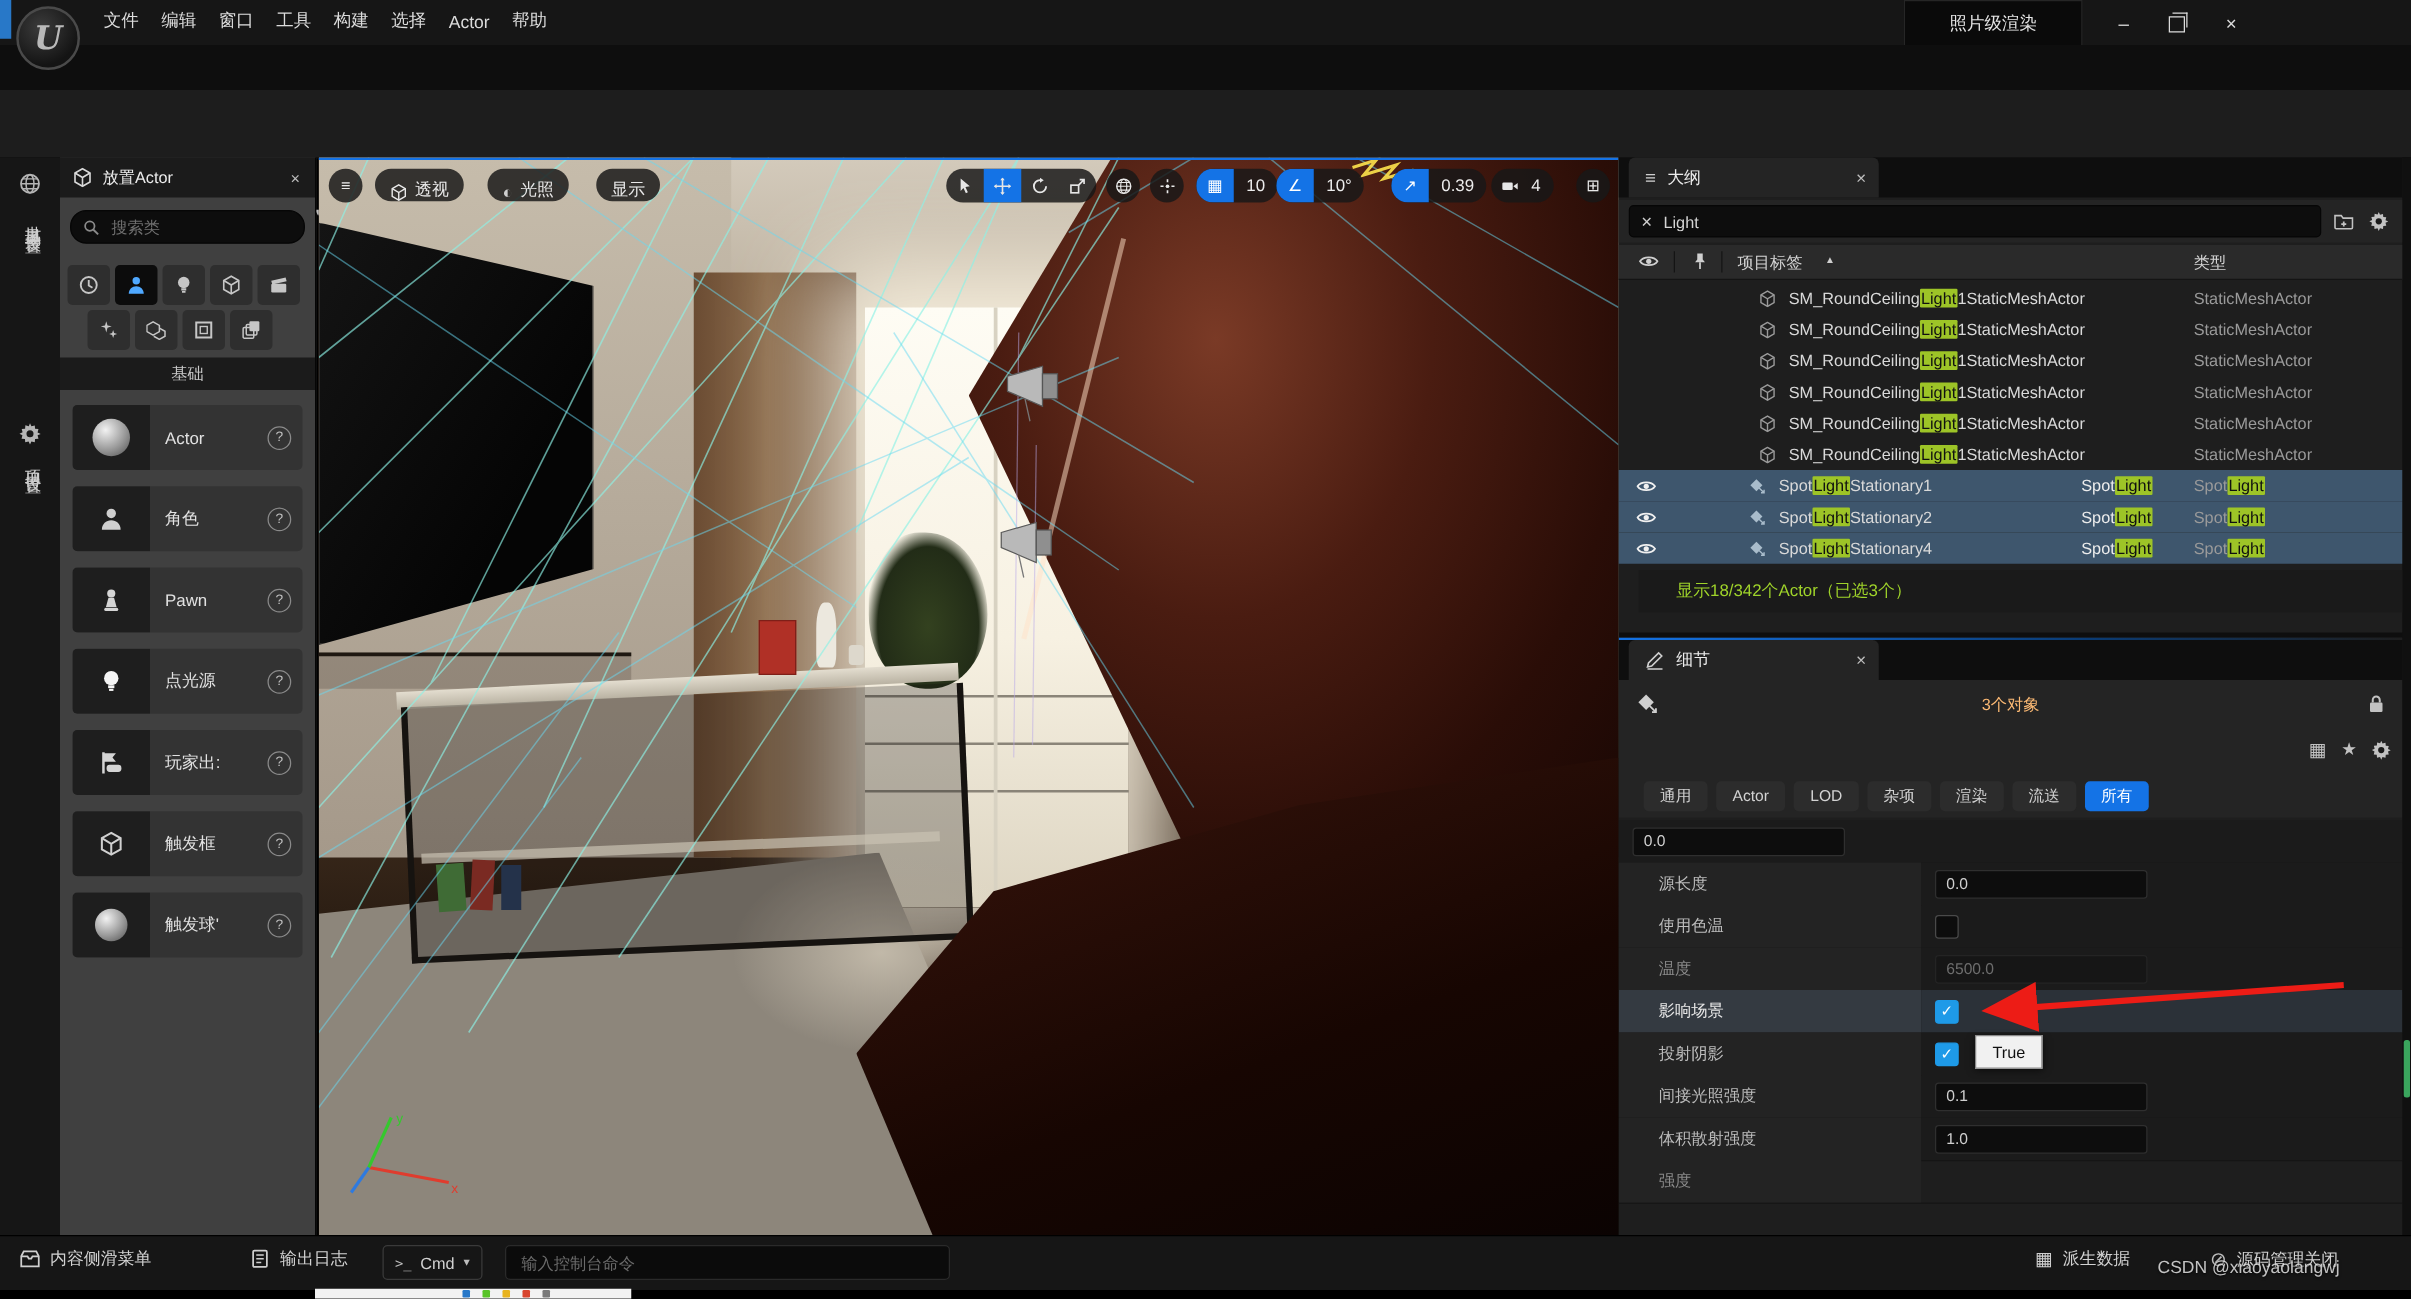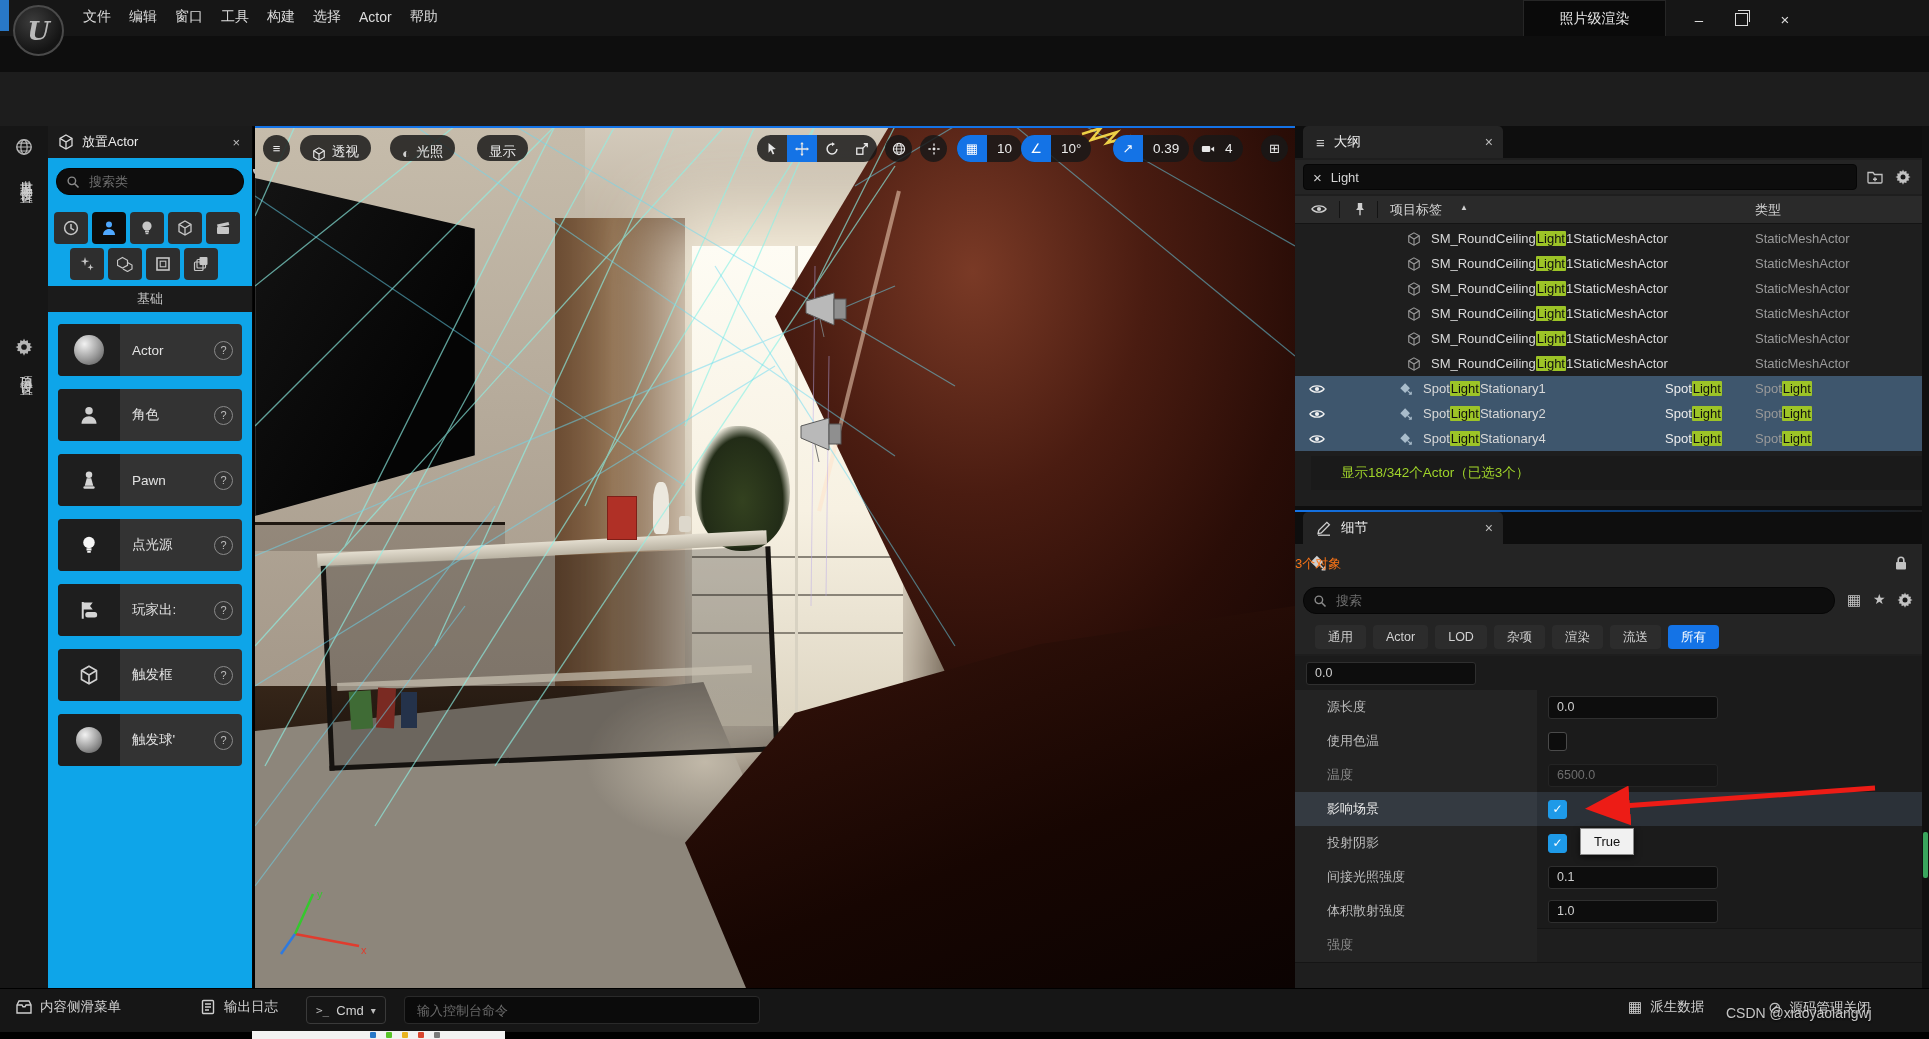--- a/index.html
+++ b/index.html
@@ -32,21 +32,21 @@
   .tb-btn{height:36px;border-radius:4px;display:flex;align-items:center;gap:7px;padding:0 9px;color:#d8d8d8}
   .tb-raised{background:#2d2d2d;border:1px solid #3a3a3a}
   .tb-sep{top:82px;width:1px;height:32px;background:#3a3a3a}
   .chev{font-size:10px;color:#bdbdbd}
 
   
   #rail{left:0;top:126px;width:48px;height:862px;background:#161616;border-right:1px solid #060606}
   .rail-txt{writing-mode:vertical-rl;text-orientation:upright;color:#cfcfcf;font-size:13px;letter-spacing:2px}
 
   
-  #place{left:48px;top:126px;width:204px;height:862px;background:#0ea5e9;border-right:1px solid #060606}
+  #place{left:48px;top:126px;width:204px;height:862px;background:#404040;border-right:1px solid #060606}
   #place-head{left:0;top:0;width:204px;height:32px;background:#1b1b1b;display:flex;align-items:center;gap:8px;padding-left:10px;box-sizing:border-box}
   .searchbox{background:#0d0d0d;border:1px solid #060606;border-radius:13px;display:flex;align-items:center;gap:7px;padding:0 9px;box-sizing:border-box}
   .searchbox input{background:transparent;border:none;outline:none;color:#d5d5d5;font-size:13px;width:100%;font-family:inherit}
   .searchbox input::placeholder{color:#6f6f6f}
   .cat-btn{width:34px;height:32px;border-radius:4px;background:#2e2e2e;display:flex;align-items:center;justify-content:center;color:#c6c6c6}
   .cat-btn.sel{background:#0c0c0c;color:#4fa8ff}
   .pa-row{left:10px;width:184px;height:52px;background:#333333;border-radius:4px;display:flex;align-items:center;overflow:hidden}
   .pa-ico{width:62px;height:52px;background:#1e1e1e;display:flex;align-items:center;justify-content:center;flex:0 0 62px}
   .pa-label{flex:1;padding-left:12px;color:#e2e2e2;font-size:13.5px}
   .pa-help{width:17px;height:17px;border:1px solid #8a8a8a;border-radius:50%;color:#bdbdbd;font-size:11px;
@@ -770,32 +770,26 @@
             <use href="#i-pencil"></use>
           </svg>
         <span>细节</span>
         <span class="x">×</span>
       </div>
     </div>
     <div style="position:relative;height:40px;background:#242424">
       <svg class="ic i18" viewBox="0 0 16 16" style="position:absolute;left:14px;top:10px;color:#cfcfcf">
           <use href="#i-diamond"></use>
         </svg>
-      <div style="position:absolute;left:0;top:11px;width:100%;color:#f97316">3个对象</div>
+      <div style="position:absolute;left:0;top:11px;width:100%;text-align:center;color:#fdba74">3个对象</div>
       <svg class="ic i16" viewBox="0 0 16 16" style="position:absolute;left:598px;top:11px;color:#c2c2c2">
           <use href="#i-lock"></use>
         </svg>
     </div>
     <div style="position:relative;height:36px;background:#242424">
-      <div class="searchbox" style="position:absolute;left:8px;top:3px;width:532px;height:27px">
-        <svg class="ic i14" viewBox="0 0 16 16" style="color:#8a8a8a;flex:0 0 14px">
-            <use href="#i-search"></use>
-          </svg>
-        <input placeholder="搜索" style="">
-      </div>
       <span style="position:absolute;left:552px;top:7px;color:#c2c2c2;font-size:15px">▦</span>
       <span style="position:absolute;left:578px;top:7px;color:#c2c2c2;font-size:14px">★</span>
       <svg class="ic i16" viewBox="0 0 16 16" style="position:absolute;left:602px;top:8px;color:#c2c2c2">
           <use href="#i-gear"></use>
         </svg>
     </div>
     <div style="position:relative;height:34px;background:#242424;display:flex;align-items:center;gap:7px;padding-left:20px">
       <span class="filter-btn">通用</span>
       <span class="filter-btn">Actor</span>
       <span class="filter-btn">LOD</span>

